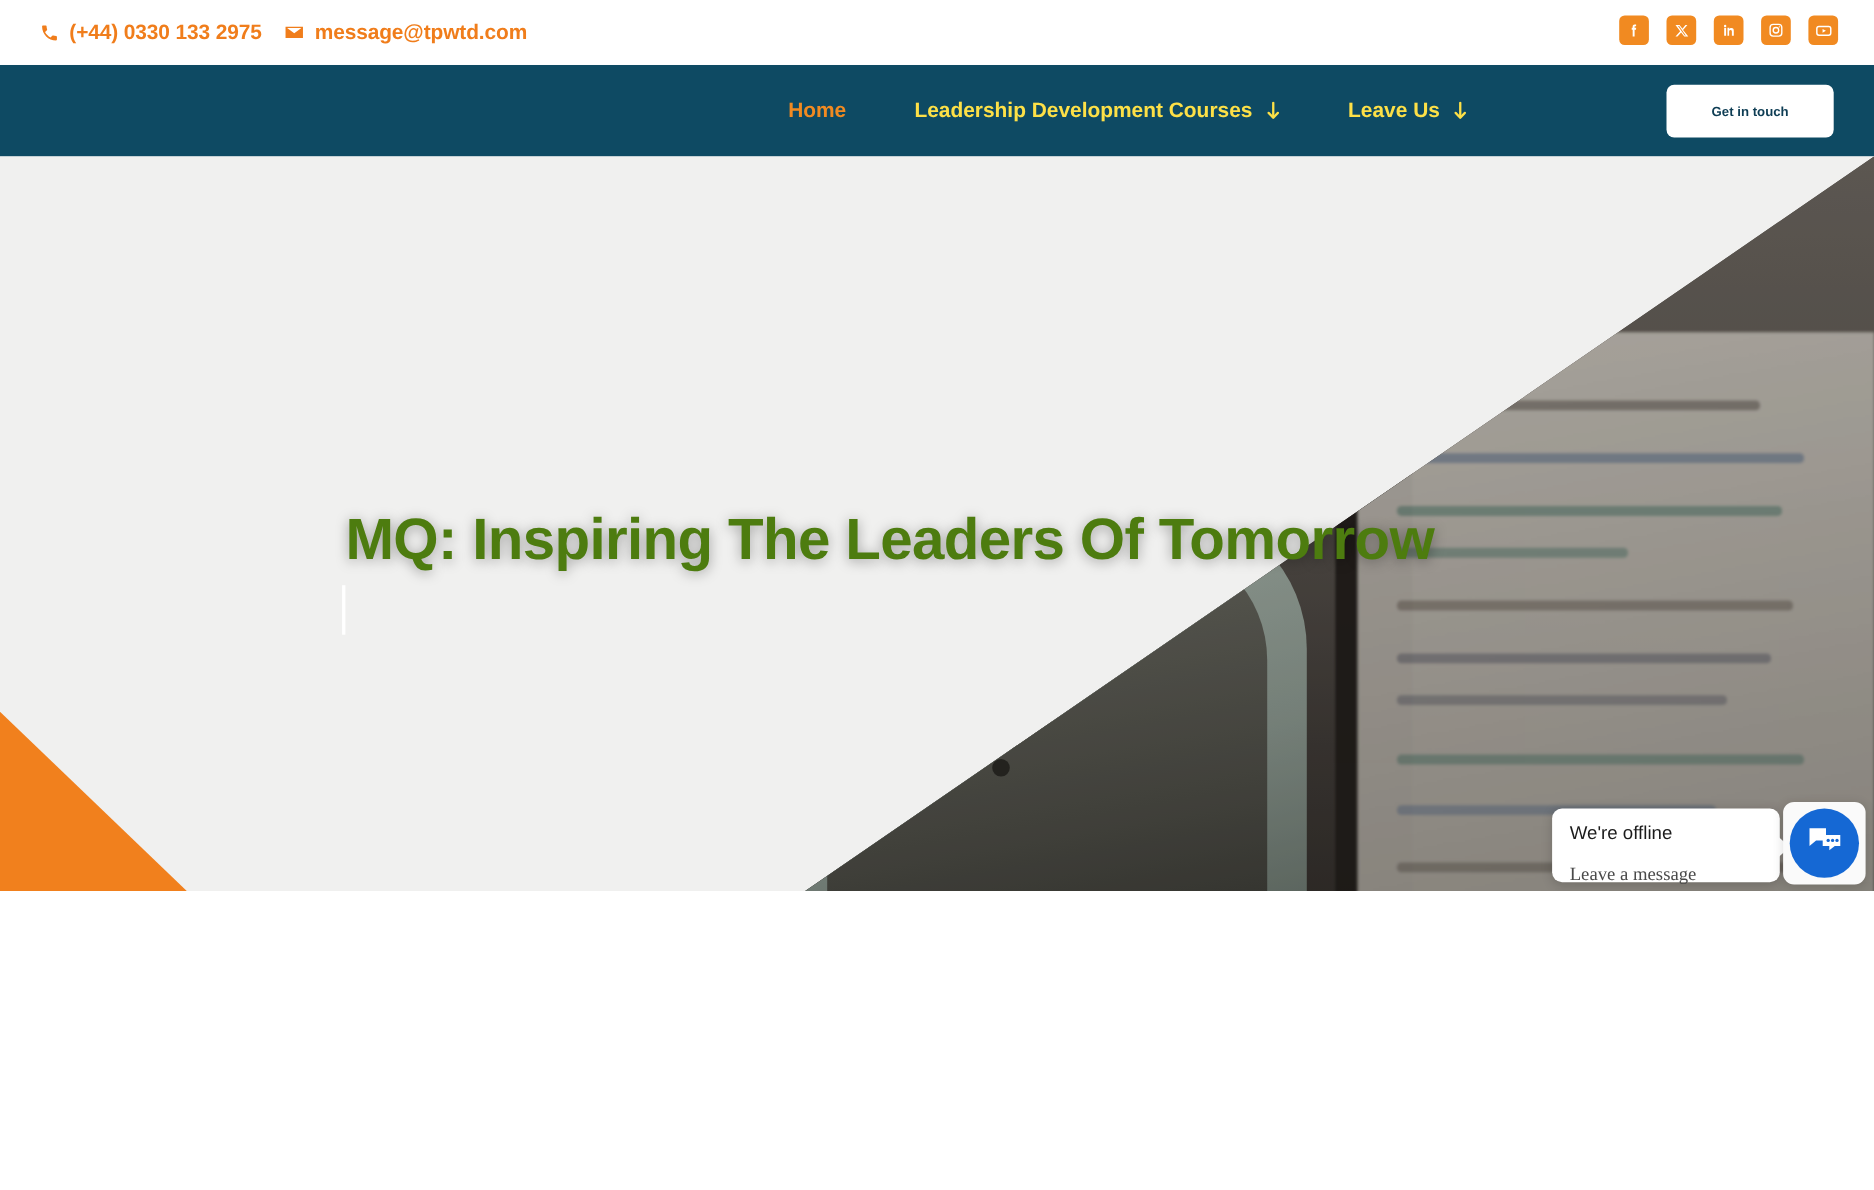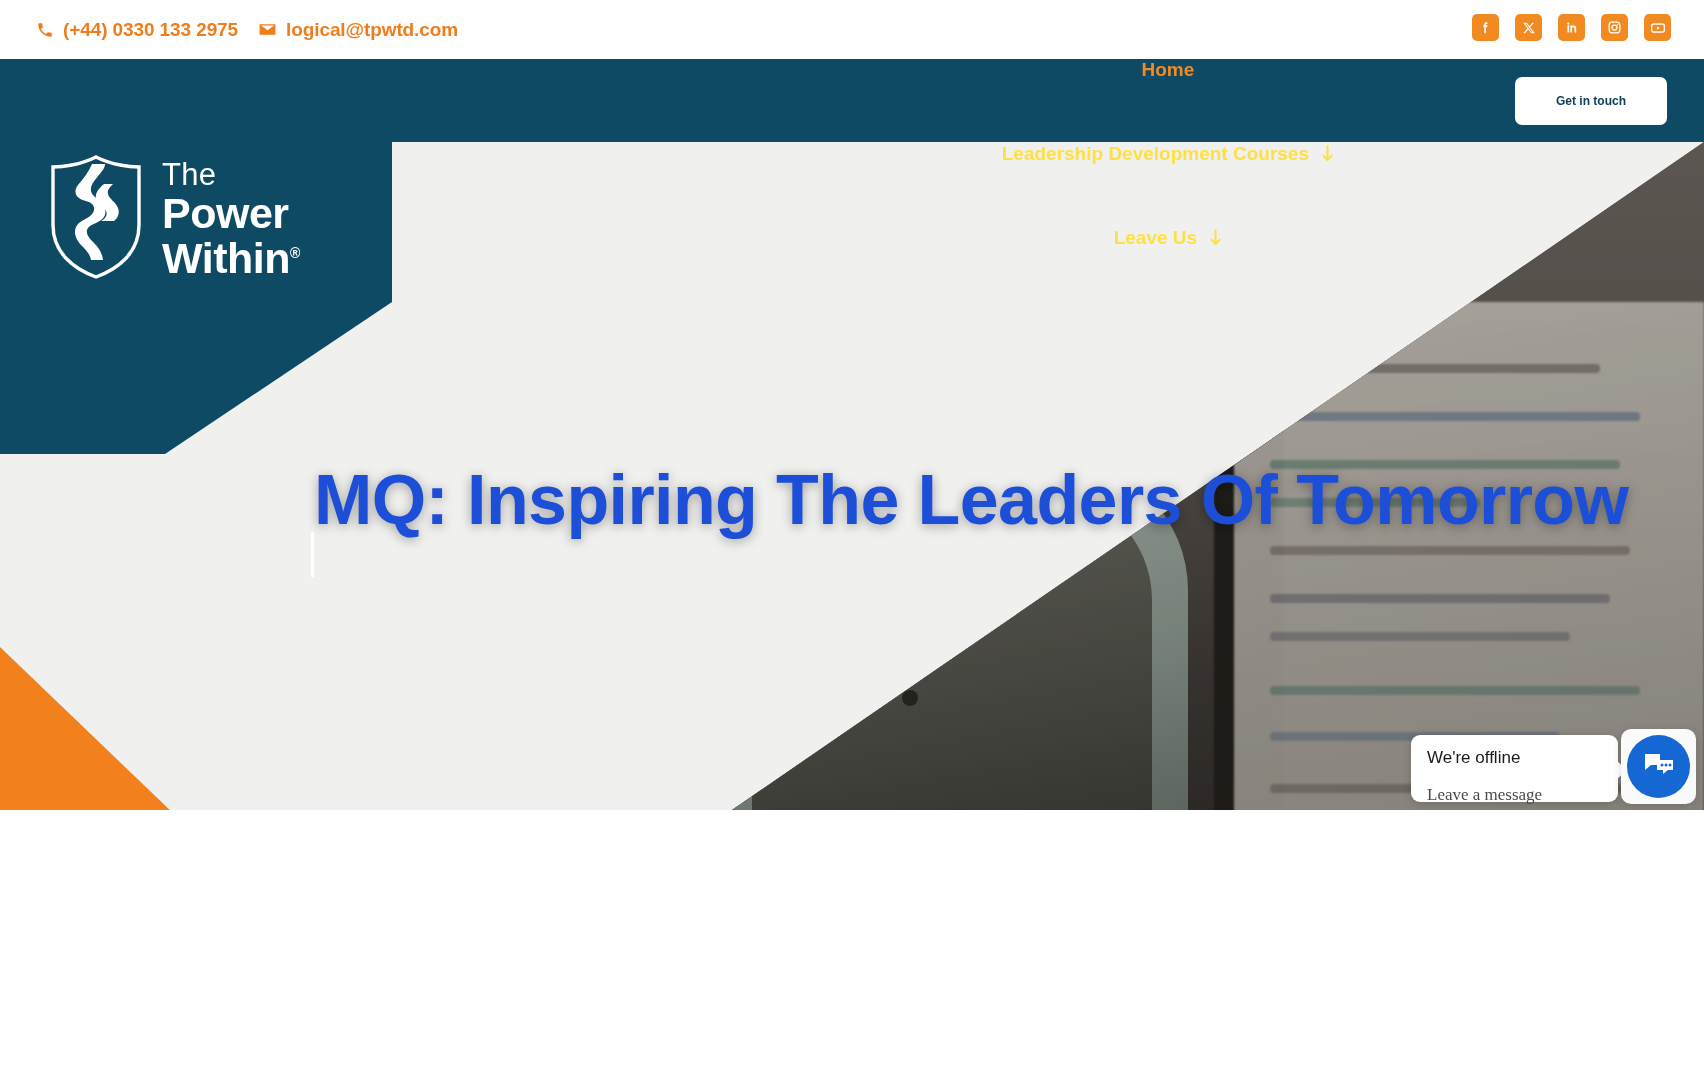--- a/index.html
+++ b/index.html
@@ -31,21 +31,21 @@
     color:#fff;
   }
 
   
   .navbar{
     position:absolute; left:0; top:59px; width:1704px; height:83px;
     background:#0e4a63; z-index:35;
   }
   .nav-links{
     position:absolute; right:370px; top:0; height:83px;
-    display:flex; align-items:center; gap:62px;flex-direction:column;
+    display:flex; align-items:center; gap:62px;
   }
   .nav-item{
     display:flex; align-items:center; gap:12px;
     color:#fde047; font-size:19px; font-weight:700; white-space:nowrap;
     text-decoration:none; cursor:pointer;
   }
   .nav-item.active{ color:#f18a21; }
   .nav-caret{ display:flex; align-items:center; }
   .cta-btn{
     position:absolute; right:37px; top:18px;
@@ -167,21 +167,21 @@
   .logo-inner{ display:flex; align-items:center; gap:18px; margin:12px 0 0 48px; }
   .logo-wordmark{ color:#fff; line-height:1; }
   .logo-the{ font-size:31px; font-weight:400; letter-spacing:.3px; }
   .logo-power{ font-size:43px; font-weight:700; letter-spacing:-.5px; margin-top:2px;}
   .logo-within{ font-size:43px; font-weight:700; letter-spacing:-.5px; margin-top:2px; position:relative;}
   .logo-reg{ font-size:14px; vertical-align:super; font-weight:700; }
 
   
   .hero-title{
     position:absolute; left:314px; top:318px; z-index:8;
-    color:#1d4ed8; font-size:70px; font-weight:700; letter-spacing:-.6px;
+    color:#4d7c0f; font-size:53px; font-weight:700; letter-spacing:-.6px;
     text-shadow:0 2px 12px rgba(0,0,0,.35); white-space:nowrap;
   }
   .hero-caret{
     position:absolute; left:311px; top:390px; width:3px; height:45px;
     background:#ffffff; z-index:8;
   }
 
   
   .logical{
     position:absolute; right:12px; bottom:12px; z-index:9;
@@ -248,21 +248,21 @@
         </span>
         <span class="ci-txt">(+44) 0330 133 2975</span>
       </a>
 
       <a class="contact-item" href="#">
         <span class="ci-ico">
           <svg width="19" height="19" viewBox="0 0 24 24" fill="currentColor">
             <path d="M2 5.5h20v13H2v-13zm1.8 1.3 8.2 6 8.2-6H3.8z"></path>
           </svg>
         </span>
-        <span class="ci-txt">logical@tpwtd.com</span>
+        <span class="ci-txt">message@tpwtd.com</span>
       </a>
     </div>
 
     <div class="socials">
       <a class="soc" href="#">
         <svg width="15" height="15" viewBox="0 0 24 24" fill="currentColor">
             <path d="M15.1 8.5h-2.3V7c0-.6.4-.8.7-.8h1.5V3.5h-2.1c-2.3 0-2.9 1.7-2.9 2.9v2.1H8.6v2.8H10V21h2.8v-9.7h2l.3-2.8z"></path>
           </svg>
       </a>
       <a class="soc" href="#">
@@ -362,36 +362,20 @@
         <div class="ph-hair"></div>
       </div>
 
       <div class="hero-overlay"></div>
     </div>
 
     <div class="hero-grey"></div>
 
     <div class="hero-orange"></div>
 
-    <div class="logo-panel">
-      <div class="logo-inner">
-        <span>
-          <svg width="96" height="126" viewBox="0 0 96 126">
-            <path d="M48 3 C32 11 14 13 5 13 v58 c0 28 21 44 43 52 c22-8 43-24 43-52 V13 c-9 0-27-2-43-10z" fill="#0e4a63" stroke="#ffffff" stroke-width="3.4"></path>
-            <path d="M44 10 c-4 9-9 15-14 21 c-4 5-3 10 1 13 c5 4 9 2 13 6 c4 4 2 9-2 12 c-5 4-11 5-14 11 c-3 7 1 14 6 19 c4 4 8 8 9 14 h12 c-1-9-6-14-11-19 c-4-4-7-9-4-13 c4-5 12-5 16-11 c3-5 1-11-3-15 c-4-4-9-6-10-11 c-1-6 4-11 8-16 c3-4 6-7 6-11z" fill="#ffffff"></path>
-            <path d="M56 30 c-5 4-9 9-8 14 c1 6 8 8 10 13 c2 4-1 8-5 10 h13 c4-3 6-8 4-13 c-2-6-9-9-10-14 c-1-4 2-7 5-10z" fill="#ffffff"></path>
-          </svg>
-        </span>
-        <span class="logo-wordmark">
-          <div class="logo-the">The</div>
-          <div class="logo-power">Power</div>
-          <div class="logo-within"><span>Within</span><span class="logo-reg">®</span></div>
-        </span>
-      </div>
-    </div>
 
     <h1 class="hero-title">MQ: Inspiring The Leaders Of Tomorrow</h1>
     <div class="hero-caret"></div>
 
   </div>
 
   <div class="bottom">
     <div class="bottom-head">Are you ready to transform your leadership and management skills</div>
   </div>
 

